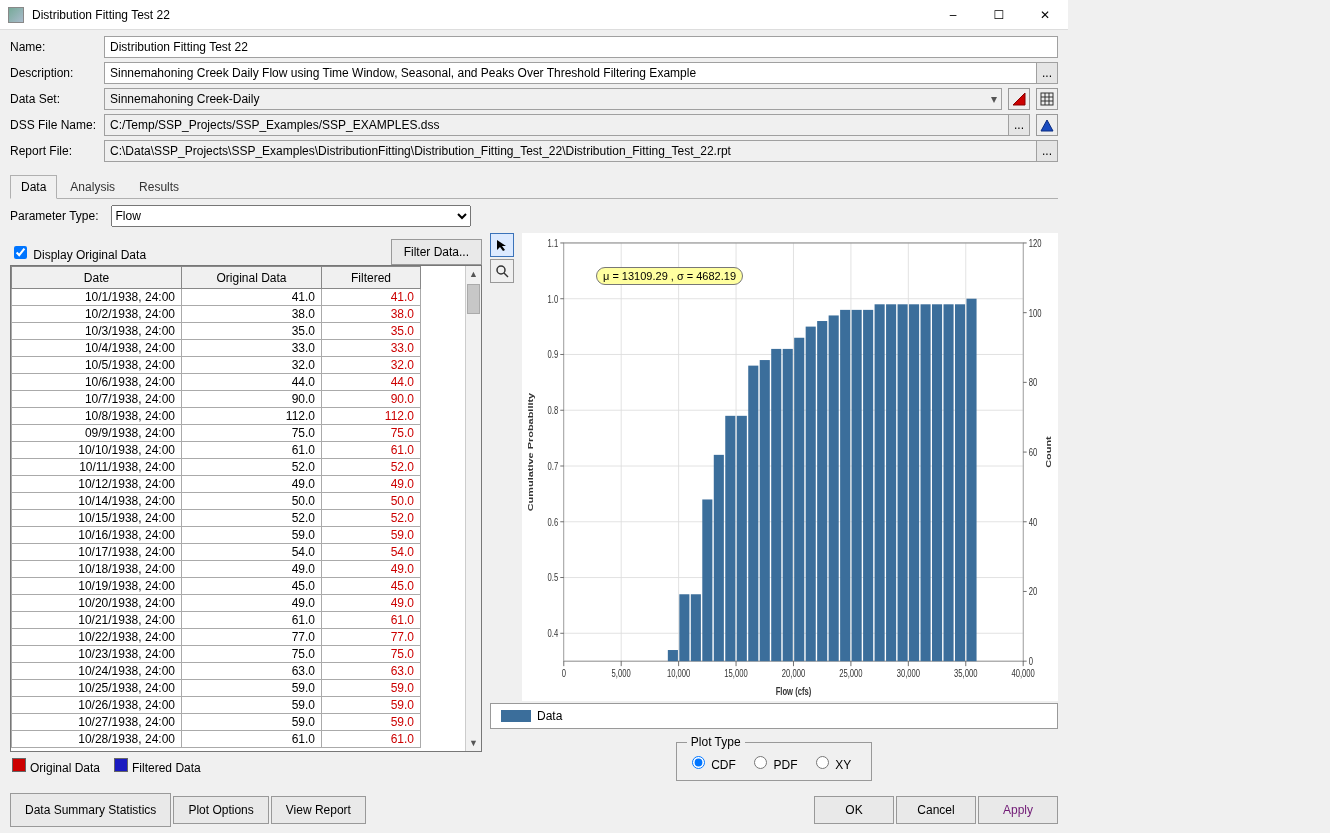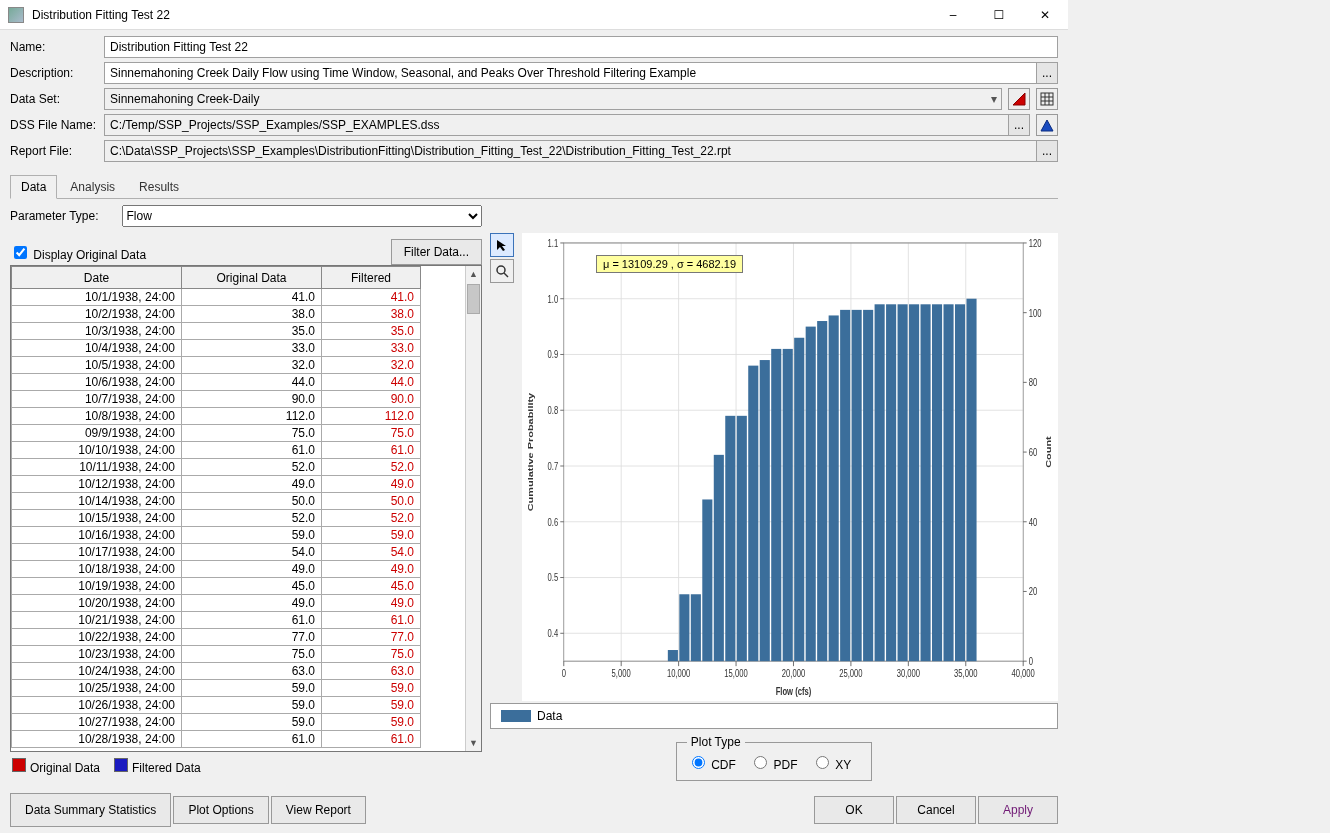--- a/index.html
+++ b/index.html
@@ -22,21 +22,21 @@
 .form-row .ellipsis-btn { width: 22px; height: 22px; margin-left: -1px; border: 1px solid #a0a0a0; background: #e5e5e5; display:flex; align-items:center; justify-content:center; }
 .form-row .side-btn { width: 22px; height: 22px; margin-left: 6px; border: 1px solid #999; background: #eee; display:flex; align-items:center; justify-content:center; }
 
 .tabs { display: flex; border-bottom: 1px solid #b0b0b0; margin: 4px 10px 0 10px; }
 .tab { padding: 4px 10px; border: 1px solid transparent; border-bottom: none; margin-right: 2px; position: relative; top: 1px; color:#000; }
 .tab.active { background: #f0f0f0; border-color: #b0b0b0; border-bottom: 1px solid #f0f0f0; }
 .tab:not(.active) { color: #333; }
 
 .tab-body { flex: 1; margin: 0 10px; padding: 6px 0; display: flex; flex-direction: column; overflow:hidden; }
 
-.param-row { display: flex; align-items: center; gap: 23px; }
+.param-row { display: flex; align-items: center; gap: 12px; }
 .param-row select { height: 22px; width: 360px; }
 
 .datafilters-row { display: flex; align-items: center; margin-top: 6px; }
 .filter-btn { height: 26px; padding: 2px 12px; border: 1px solid #999; background: #e9e9e9; margin-left: auto; }
 
 .mid { flex:1; display:flex; gap:8px; margin-top:6px; min-height:0; }
 .left-col { width: 472px; display:flex; flex-direction:column; min-height:0; }
 .right-col { flex:1; display:flex; flex-direction:column; min-height:0; }
 
 .table-wrap { flex:1; border: 1px solid #777; background:#fff; overflow:hidden; display:flex;gap:44px; }
@@ -450,21 +450,21 @@
                 <line x1="720" y1="150" x2="725" y2="150" stroke="#555"></line>
                 <text x="728" y="154" text-anchor="start">80</text>
                 <line x1="720" y1="80" x2="725" y2="80" stroke="#555"></line>
                 <text x="728" y="84" text-anchor="start">100</text>
                 <line x1="720" y1="10" x2="725" y2="10" stroke="#555"></line>
                 <text x="728" y="14" text-anchor="start">120</text>
                 <text x="390" y="464" text-anchor="middle" font-weight="bold">Flow (cfs)</text>
                 <text transform="translate(16,220) rotate(-90)" text-anchor="middle" font-weight="bold">Cumulative Probability</text>
                 <text transform="translate(760,220) rotate(-90)" text-anchor="middle" font-weight="bold">Count</text>
               </svg>
-            <div class="annot-box" style="left:74px; top:22px;">μ = 13109.29 , σ = 4682.19</div>
+            <div class="annot-box" style="left:74px; top:34px;border-radius:9px;">μ = 13109.29 , σ = 4682.19</div>
           </div>
         </div>
         <div class="plot-legend-strip">
           <span class="bar"></span>
           <span>Data</span>
         </div>
         <div class="plot-type-group">
           <fieldset class="plot-type">
             <legend>Plot Type</legend>
             <label><input type="radio" name="pt" checked="" style=""> <span>CDF</span></label>

